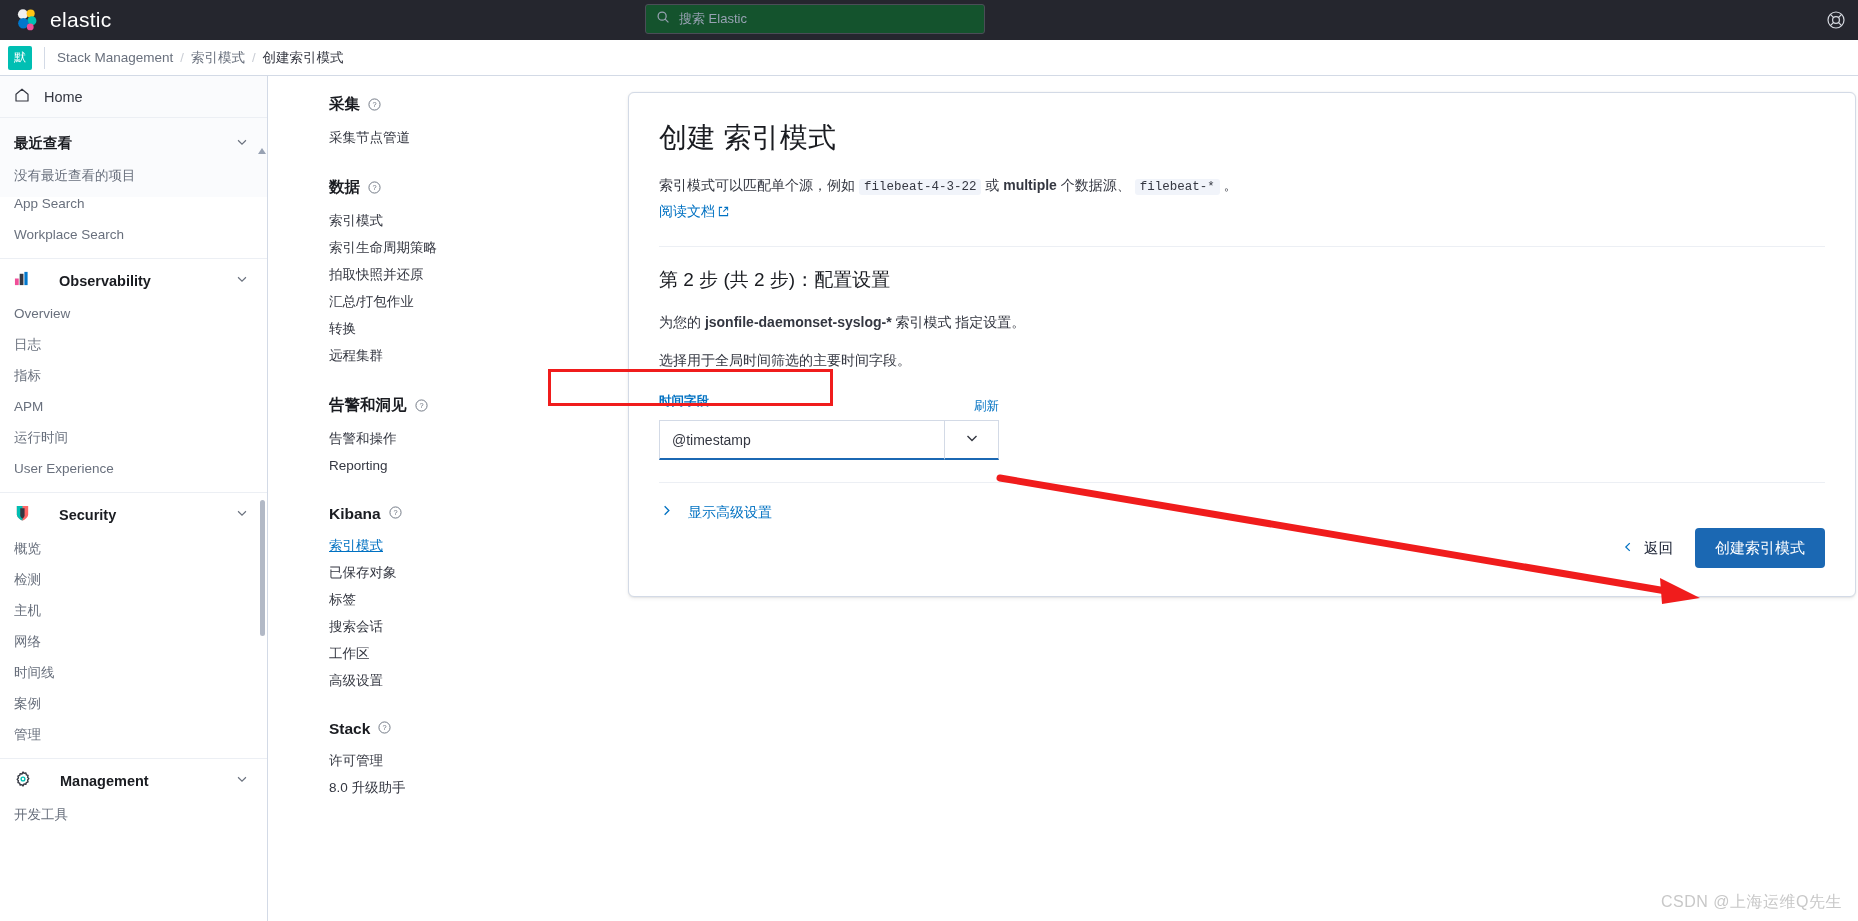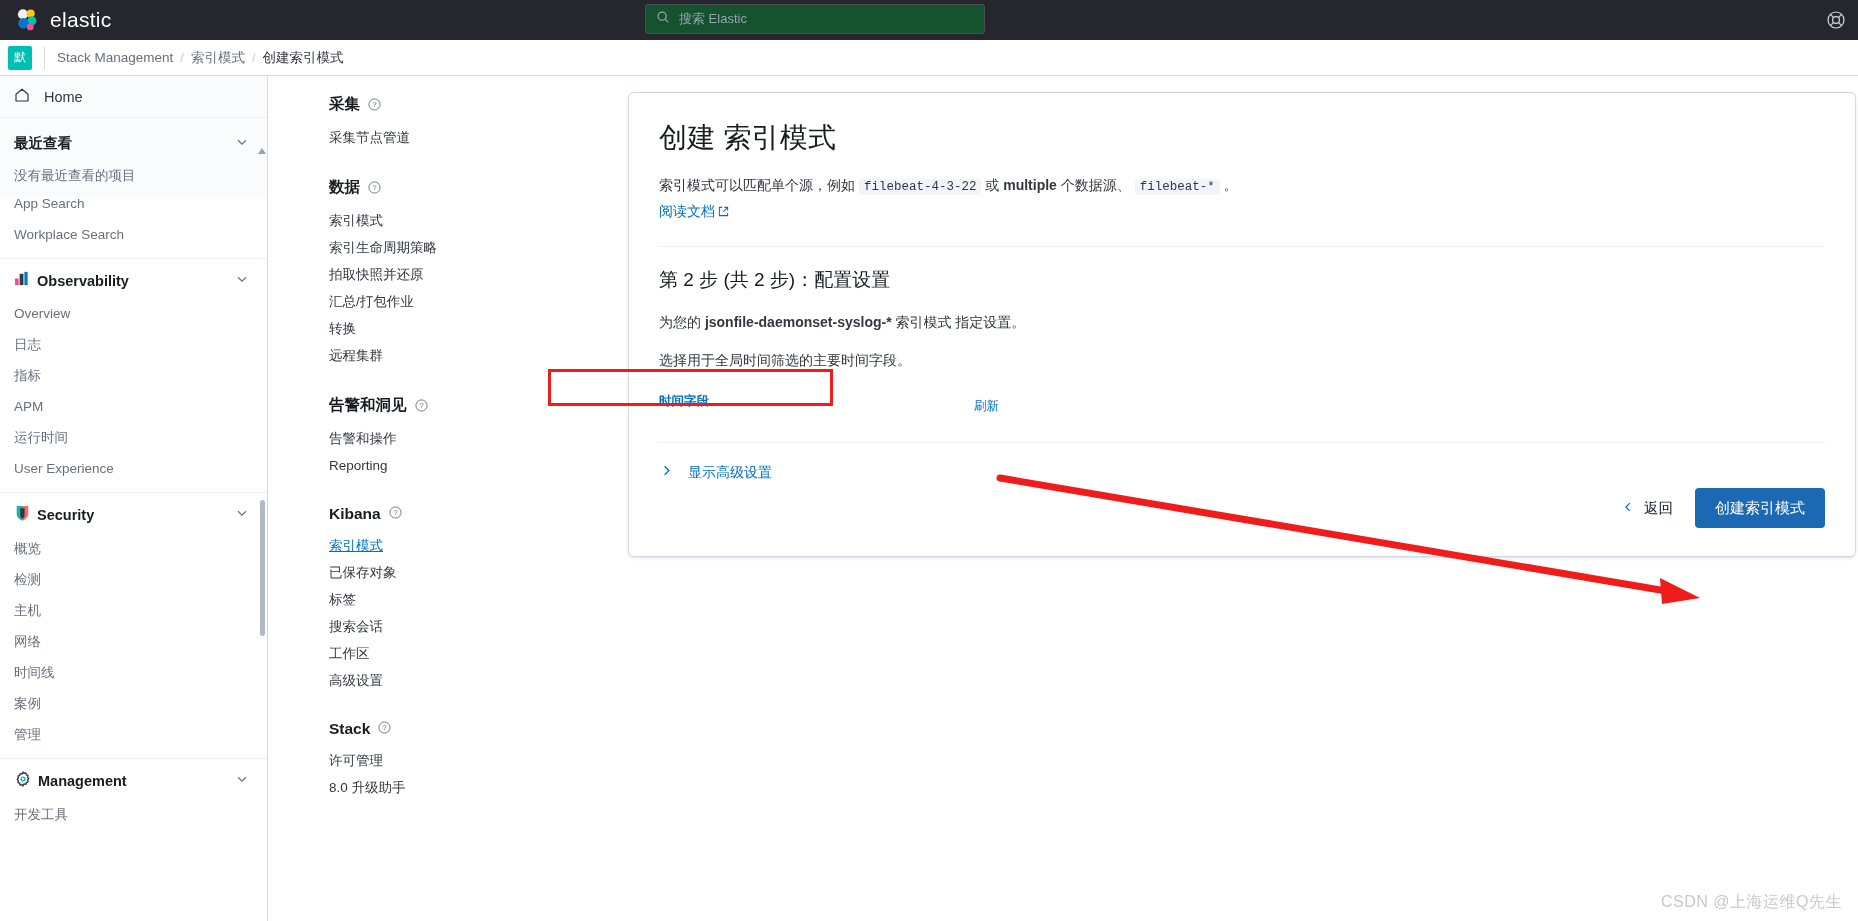--- a/index.html
+++ b/index.html
@@ -83,21 +83,21 @@
   .nav-link {
     display: block; font-size: 13.5px; color: #69707d;
     padding: 6px 14px; line-height: 19px; cursor: pointer;
   }
   .nav-link.clipped-top { margin-top: -9px; color: #69707d; }
   .nav-divider { height: 1px; background: #eceff4; margin: 8px 0 4px 0; }
   .nav-group {
     display: flex; align-items: center; justify-content: space-between;
     padding: 7px 18px 7px 14px;
   }
-  .nav-group-left { display: flex; align-items: center; gap: 6px; }
+  .nav-group-left { display: flex; align-items: center; gap: 28px; }
   .nav-group-label { font-size: 14.5px; font-weight: 700; color: #1a1c21; }
   .nav-scroll-thumb {
     position: absolute; right: 2px; width: 5px; background: #98a2b3;
     border-radius: 3px; opacity: .75;
   }
   .nav-scroll-arrow {
     position: absolute; right: 1px; width: 8px; height: 6px;
   }
 
   
@@ -481,20 +481,30 @@
     </div>
 
     <div class="step-p last">选择用于全局时间筛选的主要时间字段。</div>
 
     <div class="form-row">
       <div>
         <div class="field-label-row">
           <span class="field-label">时间字段</span>
           <span class="refresh-link">刷新</span>
         </div>
+        <div class="select-shell">
+          <div class="select-box">@timestamp</div>
+          <div class="select-arrow-box">
+            <span>
+              <svg width="16" height="16" viewBox="0 0 16 16" fill="none" stroke="#343741" stroke-width="1.4">
+                <polyline points="3.5,6 8,10.5 12.5,6"></polyline>
+              </svg>
+            </span>
+          </div>
+        </div>
       </div>
     </div>
 
     <div class="hr"></div>
 
     <div class="adv-row">
       <span>
         <svg width="15" height="15" viewBox="0 0 16 16" fill="none" stroke="#0071c2" stroke-width="1.4">
           <polyline points="6,3.5 10.5,8 6,12.5"></polyline>
         </svg>

